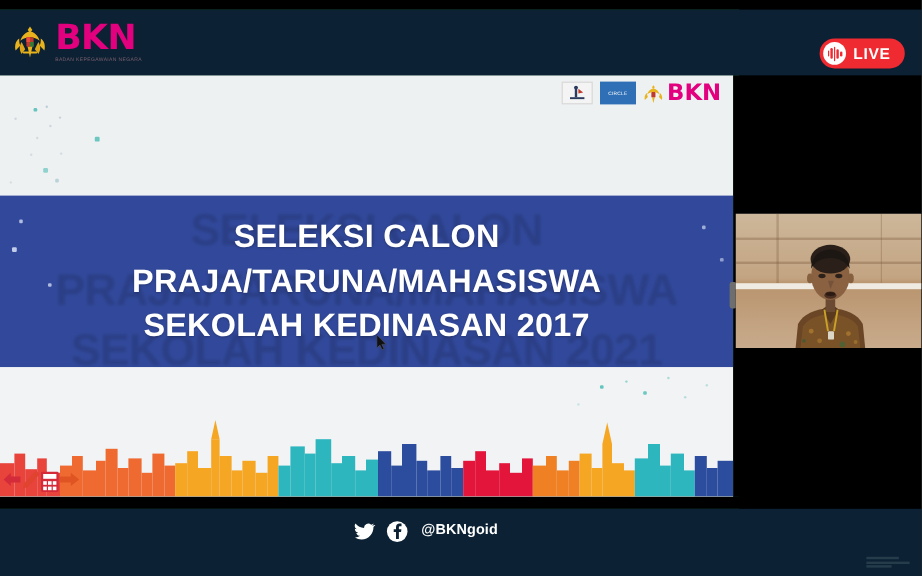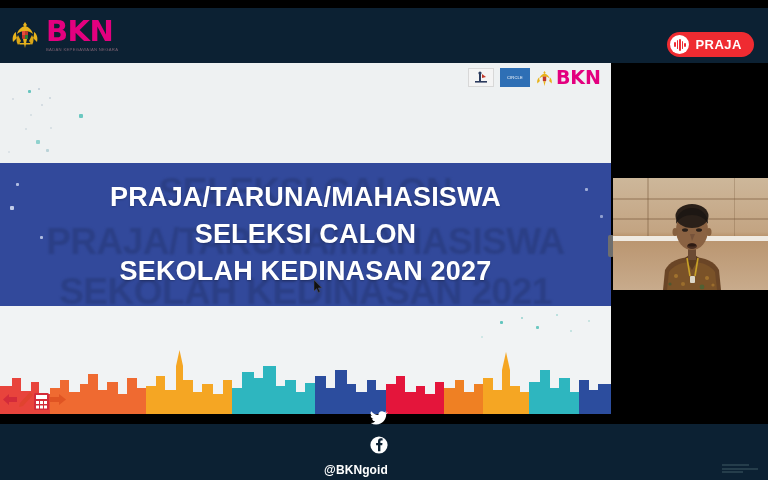--- a/index.html
+++ b/index.html
@@ -119,21 +119,21 @@
 
   
   #blackgap { position:absolute; left:0; top:414px; width:768px; height:10px; background:#000; }
   #footer {
     position:absolute; left:0; top:424px; width:768px; height:56px; background:#0c2133;
   }
   #social {
     position:absolute; left:0; top:8px; width:768px; height:22px;
     display:flex; align-items:center; justify-content:center; gap:0;
   }
-  .soc-group { display:flex; align-items:flex-end; gap:9px;flex-direction:column; }
+  .soc-group { display:flex; align-items:flex-start; gap:9px; }
   .soc-handle { color:#fff; font-size:12px; font-weight:bold; letter-spacing:.1px; margin-left:2px; }
   .gap-mid { width:58px; }
   .soc-ic { width:18px; height:18px; display:block; }
   #watermark {
     position:absolute; right:8px; bottom:5px; width:38px; height:11px; opacity:.18;
   }
   #watermark div { height:2px; background:#9bb; margin-bottom:1.5px; }
 </style>
 </head>
 <body>
@@ -169,21 +169,21 @@
     </div>
 
     <div id="live-badge">
       <span id="live-dot">
         <i></i>
           <i></i>
           <i></i>
           <i></i>
           <i></i>
       </span>
-      <span id="live-text">PRAJA</span>
+      <span id="live-text">LIVE</span>
     </div>
   </div>
 
   <div id="slide">
 
     <div id="slide-top">
       <span class="dot" style="left:28px;top:27px;width:3px;height:3px;background:#39b6ad;opacity:.75;"></span>
       <span class="dot" style="left:38px;top:25px;width:2px;height:2px;background:#9fb6c4;opacity:.6;"></span>
       <span class="dot" style="left:12px;top:35px;width:2px;height:2px;background:#b9c7d0;opacity:.6;"></span>
       <span class="dot" style="left:49px;top:34px;width:2px;height:2px;background:#adc0cb;opacity:.6;"></span>
@@ -229,23 +229,23 @@
       <span class="dot" style="left:585px;top:25px;width:3px;height:3px;background:#cfd9f2;opacity:.7;"></span>
       <span class="dot" style="left:600px;top:52px;width:3px;height:3px;background:#cfd9f2;opacity:.6;"></span>
 
       <div id="ghost">
         <div>SELEKSI CALON</div>
         <div>PRAJA/TARUNA/MAHASISWA</div>
         <div>SEKOLAH KEDINASAN 2021</div>
       </div>
 
       <div id="title">
+        <div>SELEKSI CALON</div>
         <div>PRAJA/TARUNA/MAHASISWA</div>
-        <div>SELEKSI CALON</div>
-        <div>SEKOLAH KEDINASAN 2027</div>
+        <div>SEKOLAH KEDINASAN 2017</div>
       </div>
 
       <span id="cursor">
         <svg width="9" height="13" viewBox="0 0 9 13">
           <path d="M0 0 L0 11 L2.6 8.6 L4.4 12.4 L6 11.6 L4.2 8 L7.6 7.8 Z" fill="#111" stroke="#555" stroke-width=".5"></path>
         </svg>
       </span>
     </div>
 
     <div id="slide-bottom">

